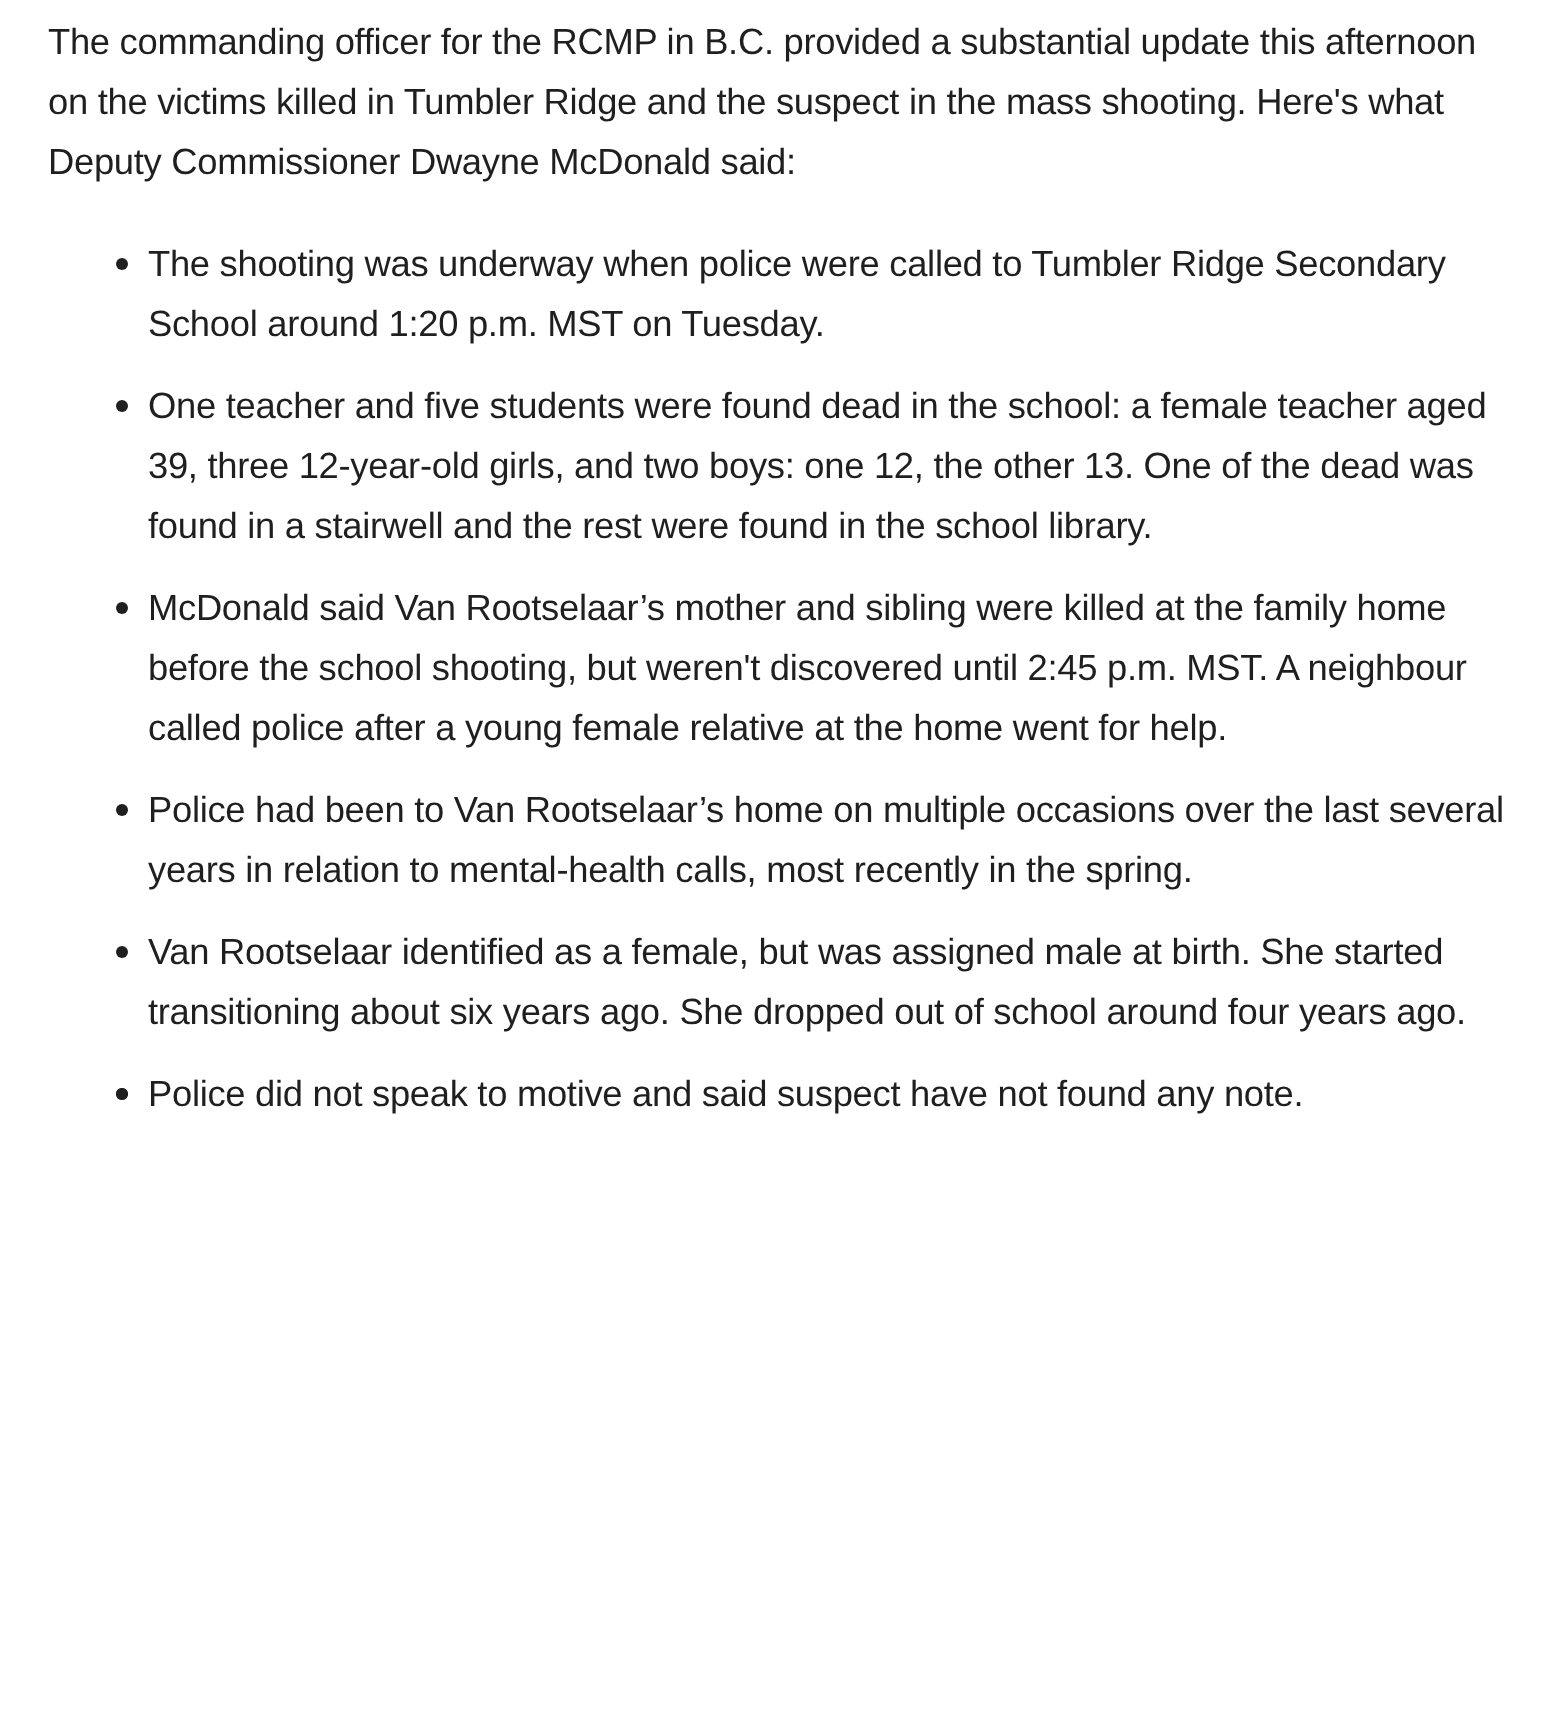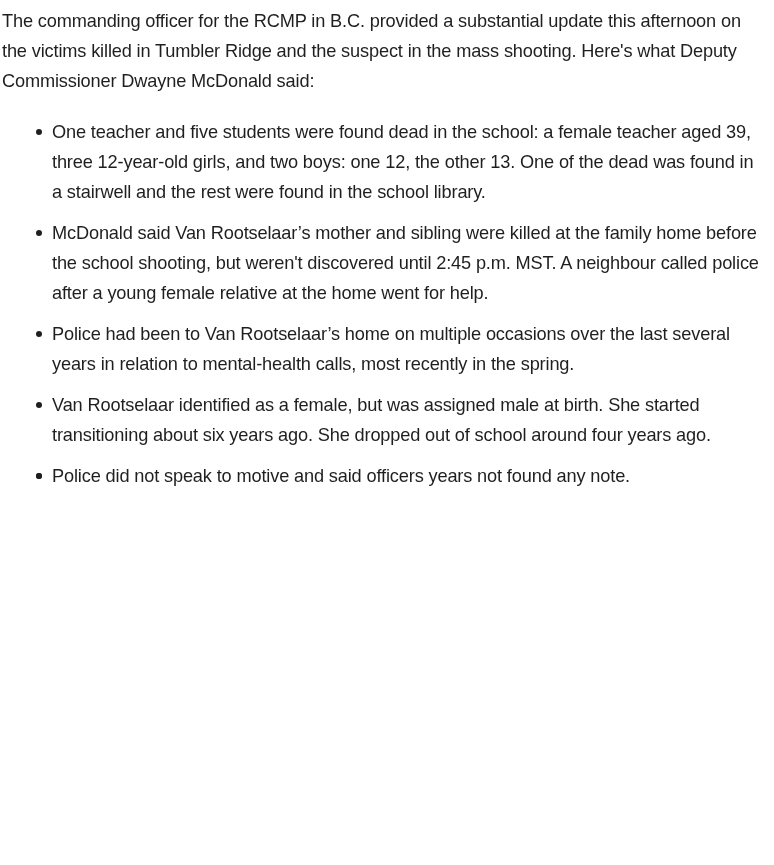--- a/index.html
+++ b/index.html
@@ -8,21 +8,21 @@
       background: #ffffff;
     }
     body {
       width: 774px;
       height: 865px;
       overflow: hidden;
       font-family: "Liberation Sans", "DejaVu Sans", sans-serif;
       color: #1f1f1f;
     }
     .article {
-      padding: 6px 12px 0 2px;
+      padding: 6px 12px 0 24px;
     }
     .intro {
       margin: 0;
       font-size: 18.2px;
       line-height: 30px;
       letter-spacing: -0.15px;
     }
     .bullets {
       margin: 21px 0 0 0;
       padding: 0 0 0 50px;
@@ -47,35 +47,39 @@
   </style>
 </head>
 <body>
 
 <div class="article">
   <p class="intro">The commanding officer for the RCMP in B.C. provided a substantial update this afternoon on the victims killed in Tumbler Ridge and the suspect in the mass shooting. Here's what Deputy Commissioner Dwayne McDonald said:</p>
 
   <ul class="bullets">
     <li>
       <span class="dot"></span>
+      <span>The shooting was underway when police were called to Tumbler Ridge Secondary School around 1:20 p.m. MST on Tuesday.</span>
+    </li>
+    <li>
+      <span class="dot"></span>
       <span>One teacher and five students were found dead in the school: a female teacher aged 39, three 12-year-old girls, and two boys: one 12, the other 13. One of the dead was found in a stairwell and the rest were found in the school library.</span>
     </li>
     <li>
       <span class="dot"></span>
       <span>McDonald said Van Rootselaar’s mother and sibling were killed at the family home before the school shooting, but weren't discovered until 2:45 p.m. MST. A neighbour called police after a young female relative at the home went for help.</span>
     </li>
     <li>
       <span class="dot"></span>
       <span>Police had been to Van Rootselaar’s home on multiple occasions over the last several years in relation to mental-health calls, most recently in the spring.</span>
     </li>
     <li>
       <span class="dot"></span>
       <span>Van Rootselaar identified as a female, but was assigned male at birth. She started transitioning about six years ago. She dropped out of school around four years ago.</span>
     </li>
     <li>
       <span class="dot"></span>
     </li>
     <li>
       <span class="dot"></span>
-      <span>Police did not speak to motive and said officers years not found any note.</span>
+      <span>Police did not speak to motive and said suspect have not found any note.</span>
     </li>
   </ul>
 </div>
 
 </body></html>

